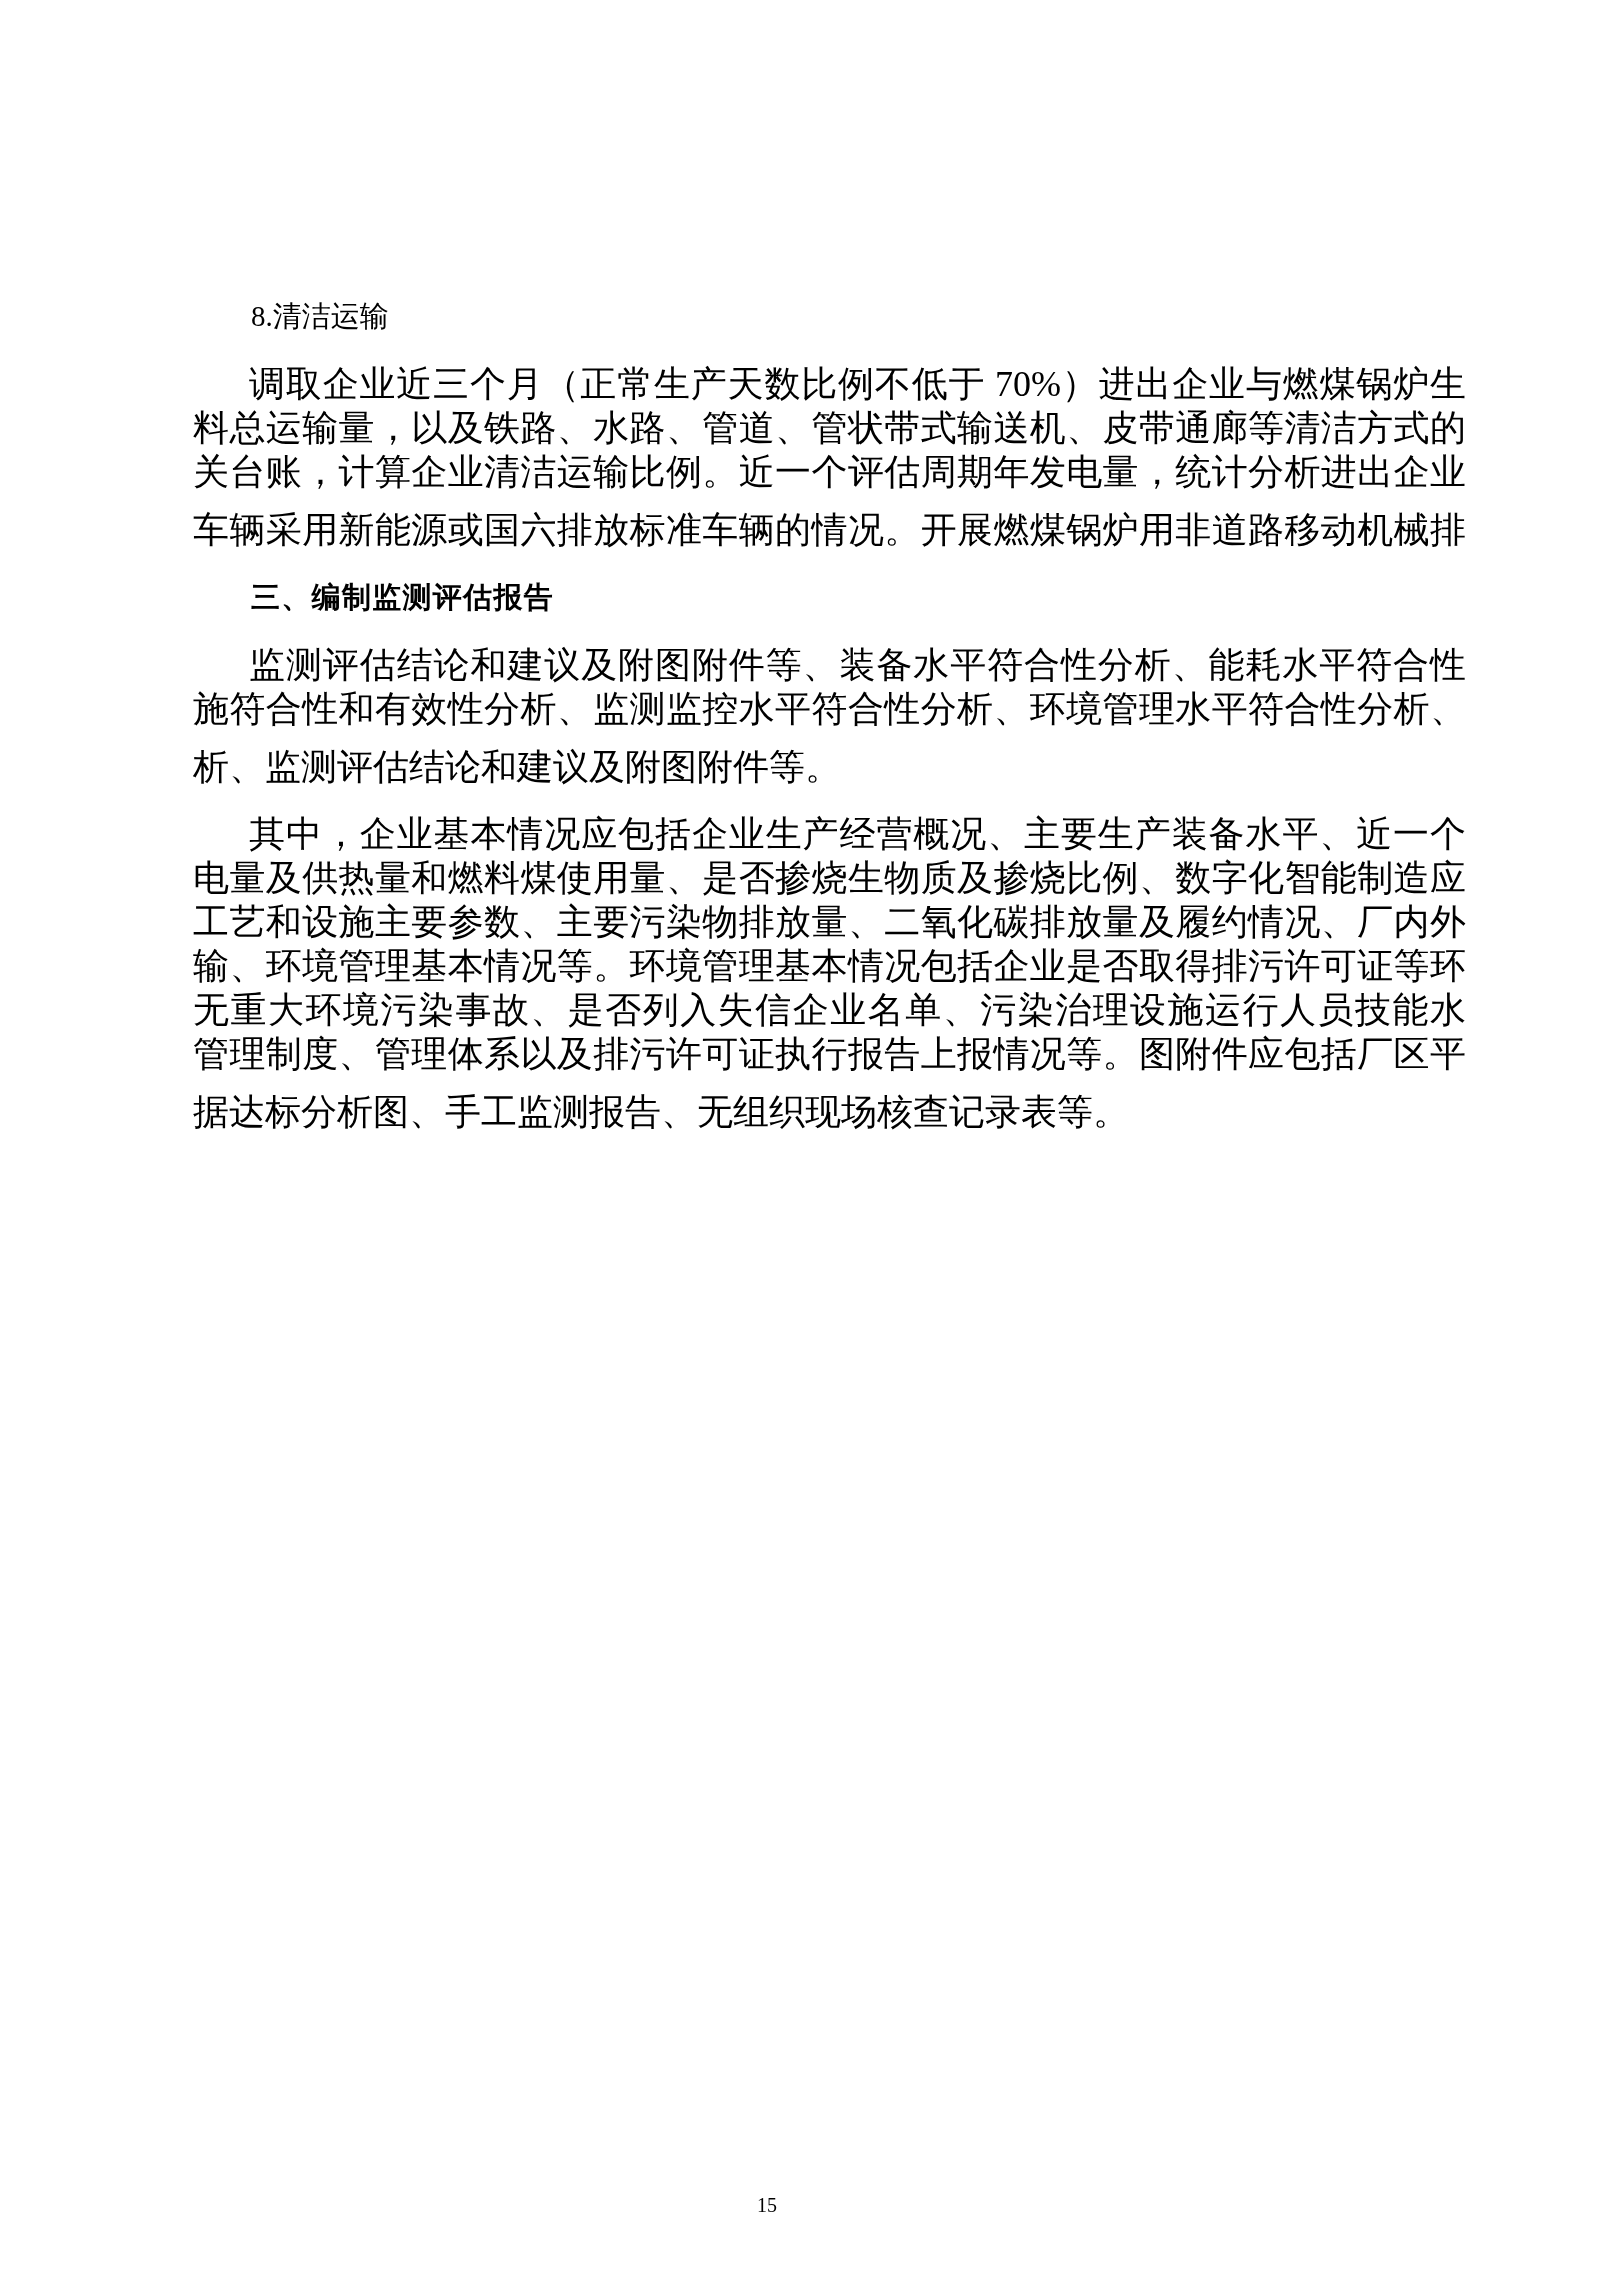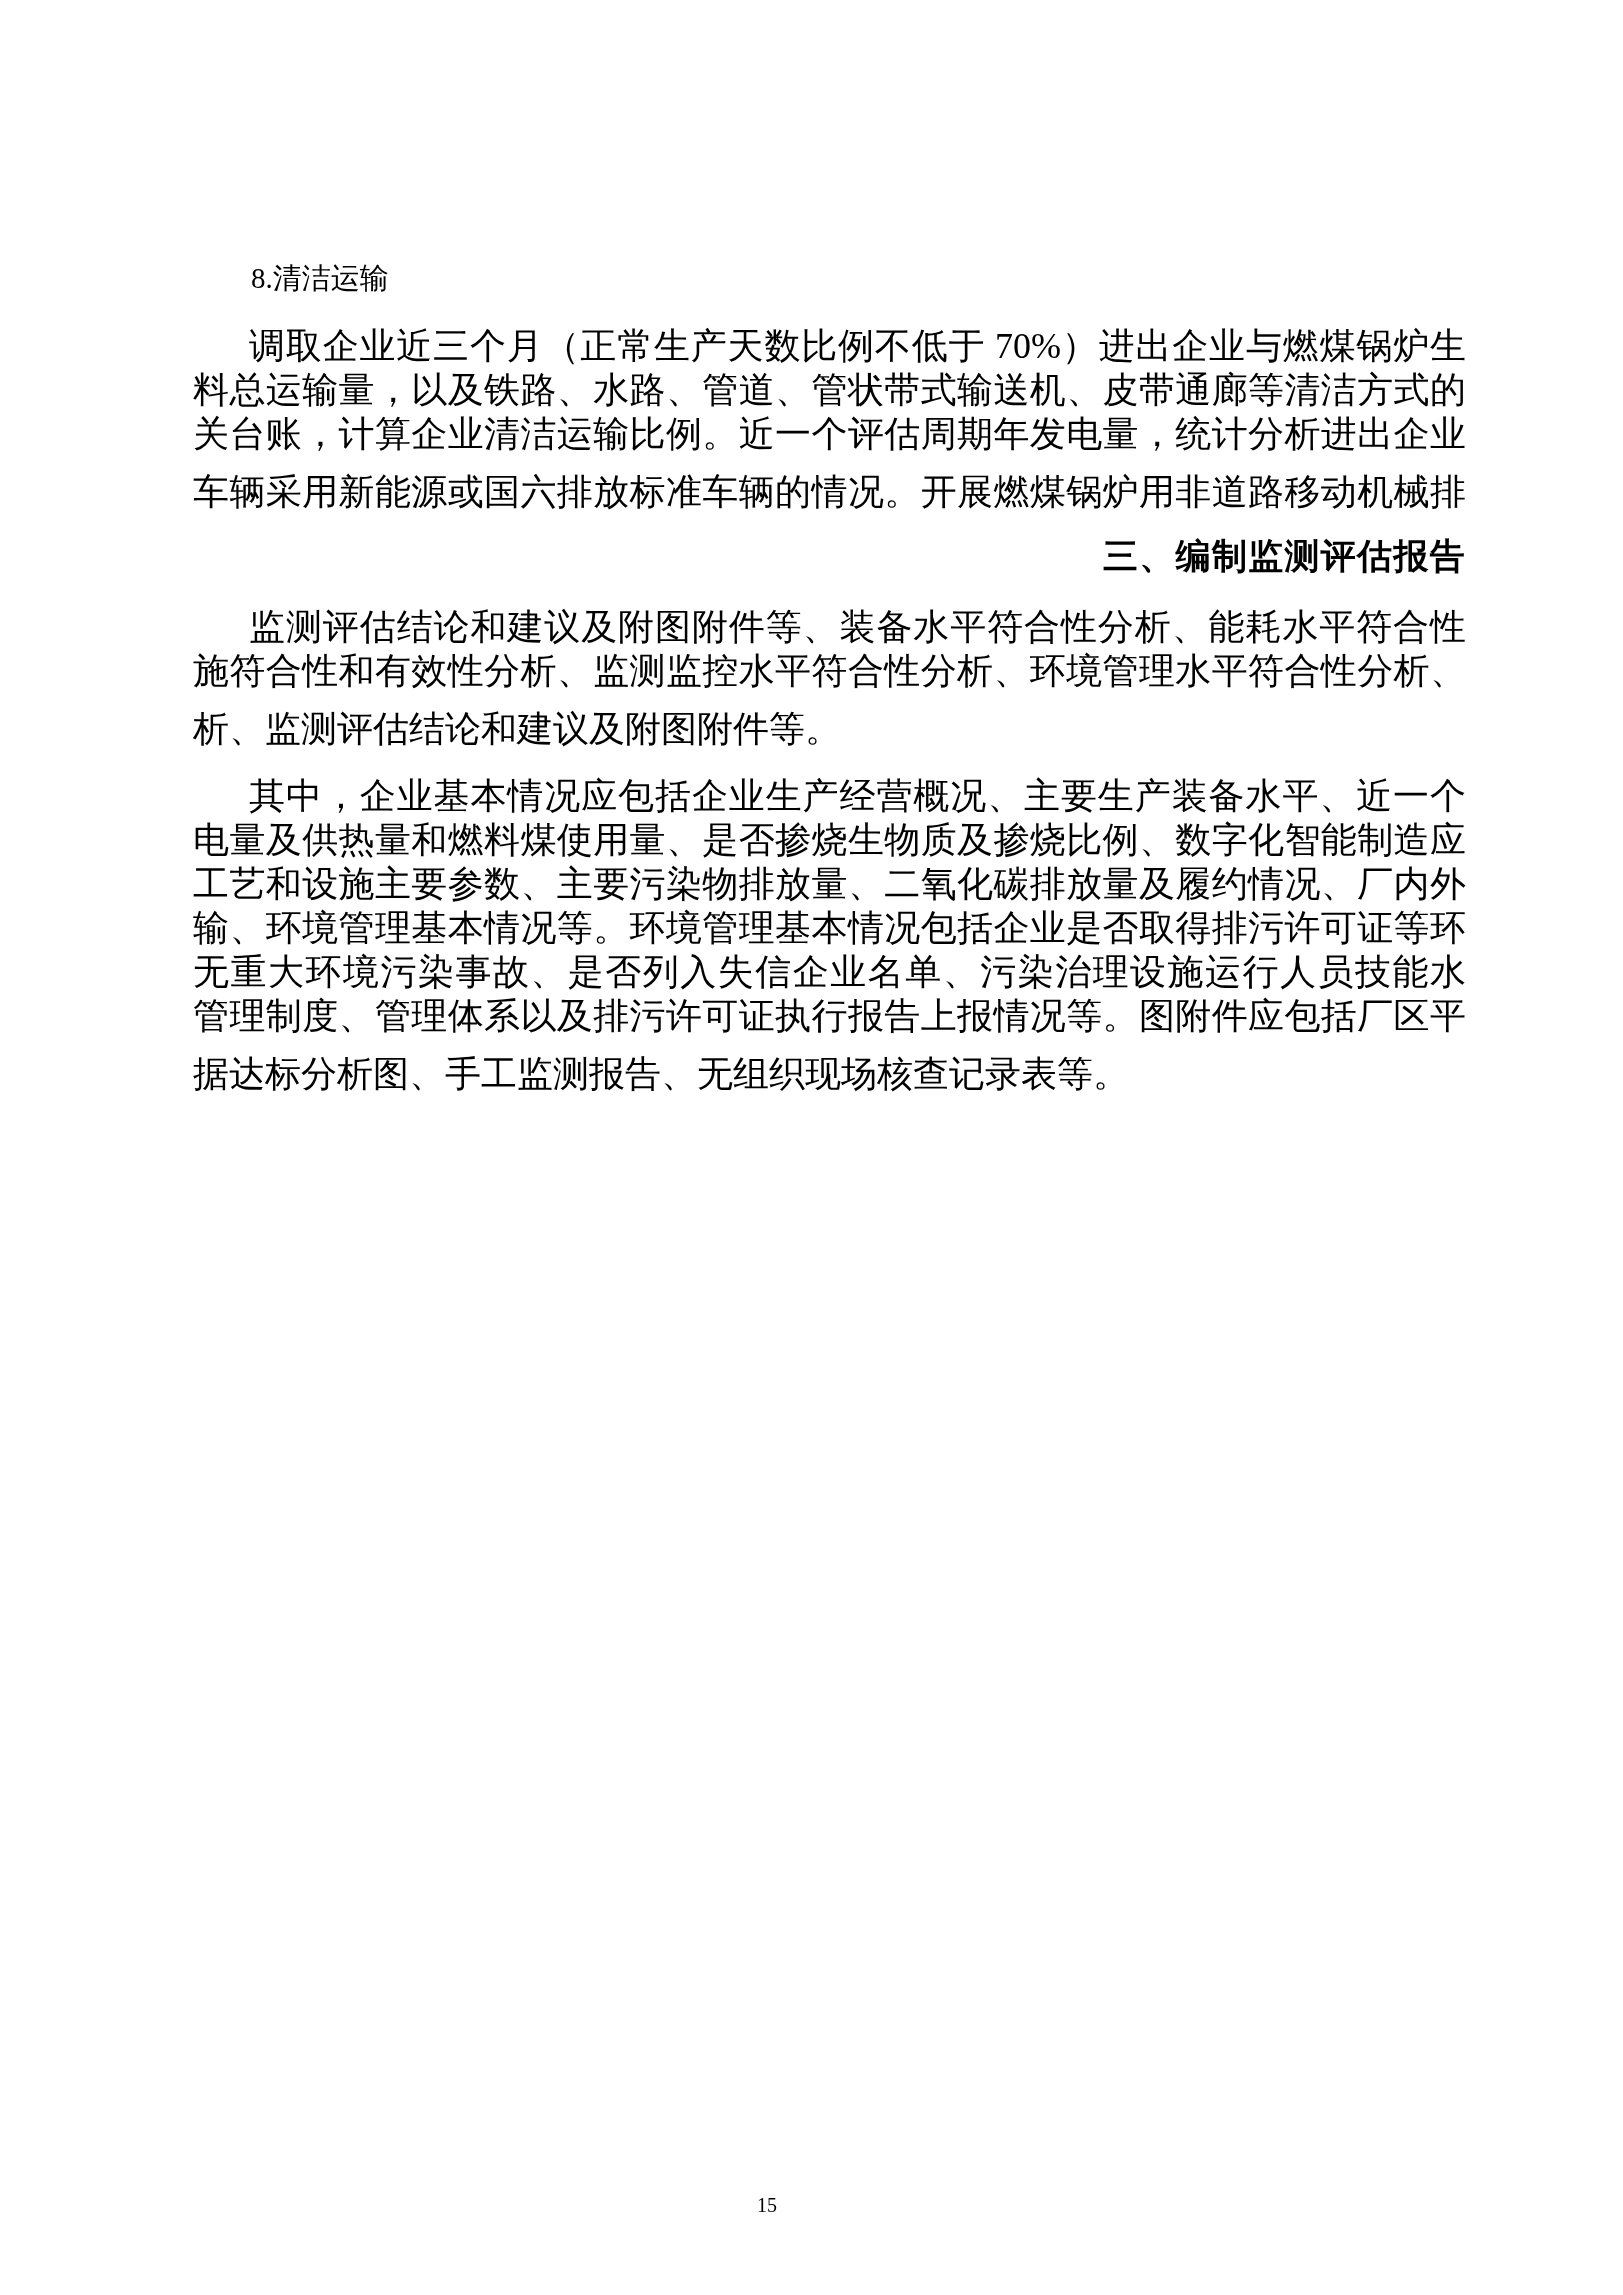--- a/index.html
+++ b/index.html
@@ -46,31 +46,31 @@
     margin-top: 14px;
   }
   
   .subheading {
     font-size: 29px;
     line-height: 44px;
     height: 44px;
     padding-left: 58px;
     font-weight: 400;
     font-family: "Liberation Serif", "DejaVu Serif", serif;
+    margin-top: 38px;
   }
   
   .heading-bold {
-    font-size: 35px;
+    font-size: 29px;
     line-height: 44px;
     height: 44px;
     padding-left: 58px;
     font-weight: 700;
-    font-family: Liberation Mono, monospace;
+    font-family: Liberation Sans, sans-serif;
     letter-spacing: 1.3px;
-    text-align: right;
   }
   .page-number {
     position: absolute;
     left: 757px;
     top: 2183px;
     width: 196px;
     text-align: left;
     font-size: 20px;
     line-height: 44px;
     font-family: Liberation Serif, serif;

